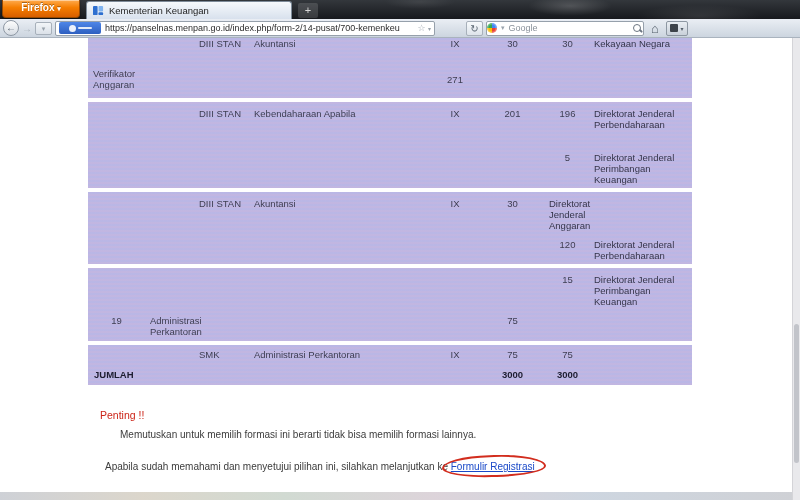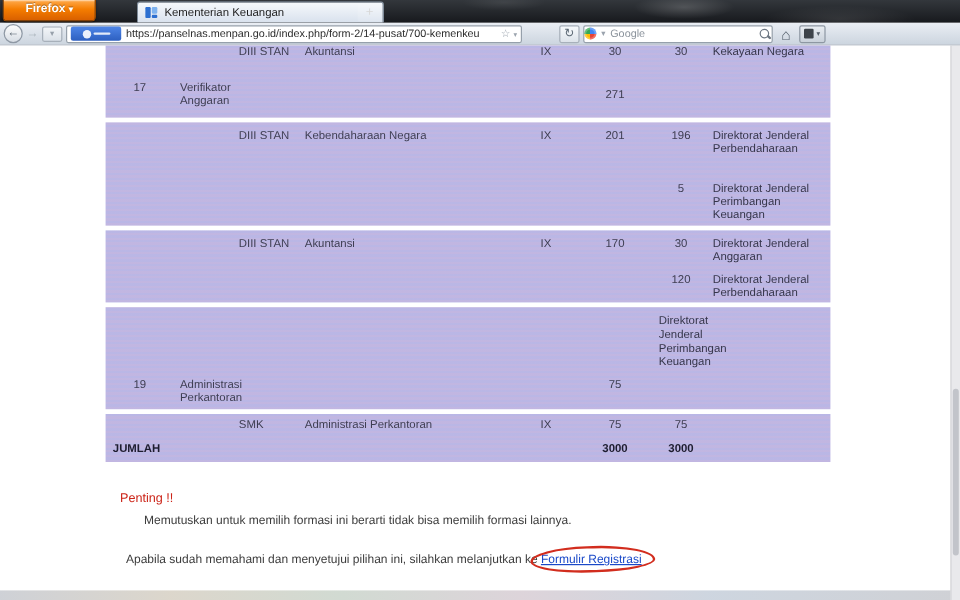--- a/index.html
+++ b/index.html
@@ -15,21 +15,21 @@
       radial-gradient(50px 10px at 420px 2px, rgba(255,255,255,.08), transparent 70%); }
   .ff-btn { position:absolute; left:2px; top:0; width:78px; height:18px; z-index:3;
     background:linear-gradient(#ffab4e,#f57d00 45%,#d85f00);
     border:1px solid #9a4a00; border-top:none; border-radius:0 0 4px 4px;
     color:#fff; font-size:10px; font-weight:bold; text-align:center; line-height:16px;
     text-shadow:0 -1px rgba(0,0,0,.35); box-shadow:inset 0 1px rgba(255,255,255,.45), 0 1px 2px rgba(0,0,0,.5); }
   .ff-btn .caret { font-size:7px; }
   .tab { position:absolute; left:86px; top:1px; width:206px; height:18px; z-index:2;
     background:linear-gradient(#f6f9fc,#d8e1ed); border:1px solid #7e8b99; border-bottom:none;
     border-radius:3px 3px 0 0; display:flex; align-items:center; gap:5px; padding:0 6px;
-    font-size:9.5px; color:#1d1d1d;margin-left:28px; }
+    font-size:9.5px; color:#1d1d1d; }
   .favicon { width:11px; height:11px; flex:none; }
   .newtab { position:absolute; left:298px; top:3px; width:20px; height:15px; z-index:2;
     background:rgba(255,255,255,.14); border-radius:2px; color:#d8d8d8; text-align:center;
     line-height:14px; font-size:11px; }
 
   .navbar { position:relative; height:19px; background:linear-gradient(#eaeef4,#ccd5df);
     border-bottom:1px solid #a9b3be; display:flex; align-items:center; padding:0 3px; gap:3px; }
   .nav-circle { width:16px; height:16px; border-radius:50%; border:1px solid #8e98a4;
     background:linear-gradient(#fdfdfd,#d7dde4); color:#55606c; font-size:10px;
     line-height:14px; text-align:center; flex:none; }
@@ -169,36 +169,35 @@
             <div class="c-no"></div>
             <div class="c-jab"></div>
             <div class="c-pend">DIII STAN</div>
             <div class="c-prodi">Akuntansi</div>
             <div class="c-gol">IX</div>
             <div class="c-jml">30</div>
             <div class="c-cnt">30</div>
             <div class="c-unit">Direktorat Jenderal Kekayaan Negara</div>
           </div>
           <div class="t-row">
-            <div class="c-no">17</div>
             <div class="c-jab">Verifikator Anggaran</div>
             <div class="c-pend"></div>
             <div class="c-prodi"></div>
             <div class="c-gol"></div>
             <div class="c-jml">271</div>
             <div class="c-cnt"></div>
             <div class="c-unit"></div>
           </div>
         </div>
         <div class="t-group">
           <div class="t-row">
             <div class="c-no"></div>
             <div class="c-jab"></div>
             <div class="c-pend">DIII STAN</div>
-            <div class="c-prodi">Kebendaharaan Negara</div>
+            <div class="c-prodi">Kebendaharaan Apabila</div>
             <div class="c-gol">IX</div>
             <div class="c-jml">201</div>
             <div class="c-cnt">196</div>
             <div class="c-unit">Direktorat Jenderal Perbendaharaan</div>
           </div>
           <div class="t-row">
             <div class="c-no"></div>
             <div class="c-jab"></div>
             <div class="c-pend"></div>
             <div class="c-prodi"></div>
@@ -208,21 +207,20 @@
             <div class="c-unit">Direktorat Jenderal Perimbangan Keuangan</div>
           </div>
         </div>
         <div class="t-group">
           <div class="t-row">
             <div class="c-no"></div>
             <div class="c-jab"></div>
             <div class="c-pend">DIII STAN</div>
             <div class="c-prodi">Akuntansi</div>
             <div class="c-gol">IX</div>
-            <div class="c-jml">170</div>
             <div class="c-cnt">30</div>
             <div class="c-unit">Direktorat Jenderal Anggaran</div>
           </div>
           <div class="t-row">
             <div class="c-no"></div>
             <div class="c-jab"></div>
             <div class="c-pend"></div>
             <div class="c-prodi"></div>
             <div class="c-gol"></div>
             <div class="c-jml"></div>
@@ -231,20 +229,21 @@
           </div>
         </div>
         <div class="t-group">
           <div class="t-row">
             <div class="c-no"></div>
             <div class="c-jab"></div>
             <div class="c-pend"></div>
             <div class="c-prodi"></div>
             <div class="c-gol"></div>
             <div class="c-jml"></div>
+            <div class="c-cnt">15</div>
             <div class="c-unit">Direktorat Jenderal Perimbangan Keuangan</div>
           </div>
           <div class="t-row">
             <div class="c-no">19</div>
             <div class="c-jab">Administrasi Perkantoran</div>
             <div class="c-pend"></div>
             <div class="c-prodi"></div>
             <div class="c-gol"></div>
             <div class="c-jml">75</div>
             <div class="c-cnt"></div>

